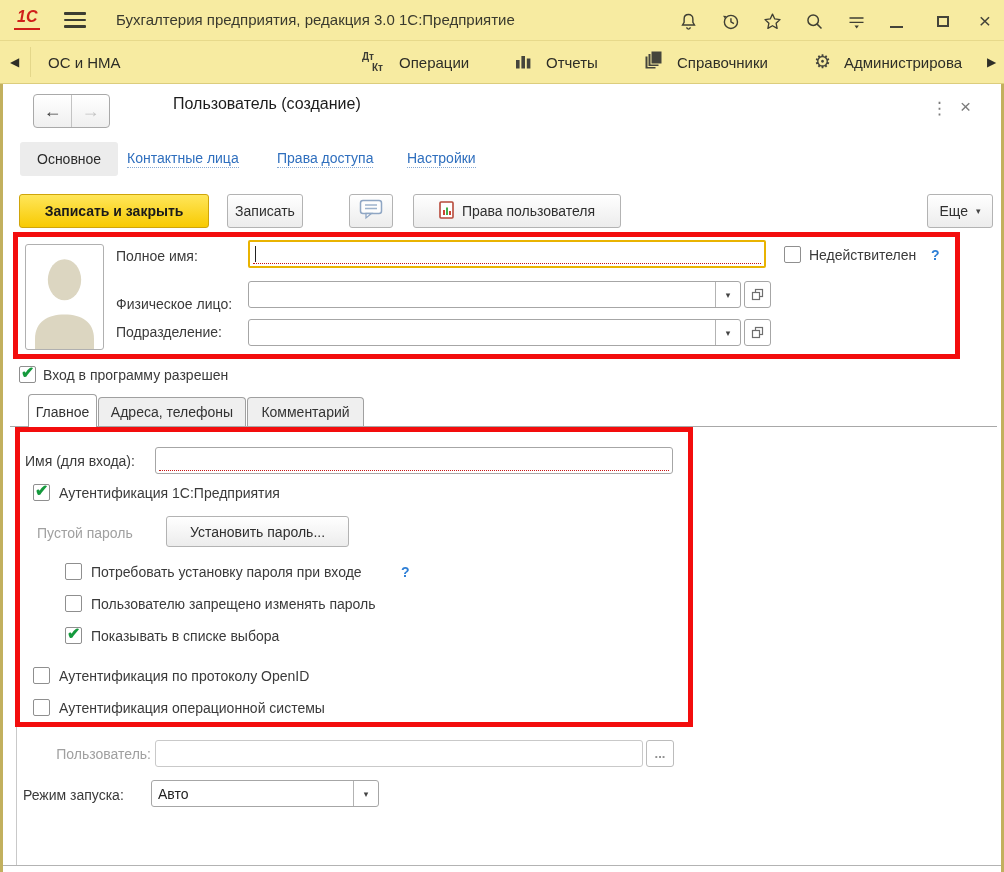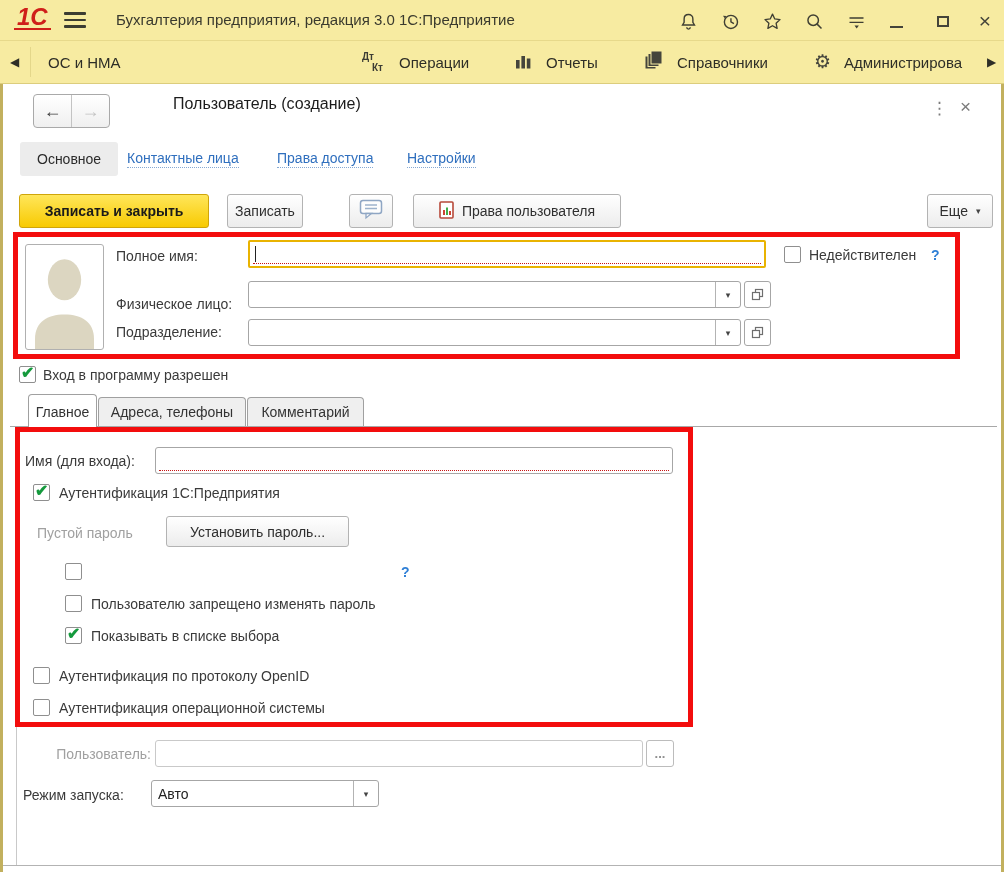--- a/index.html
+++ b/index.html
@@ -1,21 +1,21 @@
 <!DOCTYPE html>
 <html><head>
 <meta charset="utf-8">
 <style>
   *{box-sizing:border-box}
   body{margin:0;background:#888}
   .screen{position:relative;width:1004px;height:872px;font-family:"Liberation Sans",sans-serif;background:#fff;overflow:hidden}
 
   
   .titlebar{position:absolute;top:0;left:0;width:1004px;height:40px;background:#f7eba1}
-  .logo{position:absolute;left:14px;top:6px;font-size:24px;line-height:22px;font-weight:bold;font-style:italic;color:#cf1f1a;border-bottom:2px solid #cf1f1a;padding:0 3px;cursor:pointer}
+  .logo{position:absolute;left:14px;top:6px;font-size:16px;line-height:22px;font-weight:bold;font-style:italic;color:#cf1f1a;border-bottom:2px solid #cf1f1a;padding:0 3px;cursor:pointer}
   .hamburger{position:absolute;left:64px;top:12px;display:flex;flex-direction:column;gap:4px;cursor:pointer}
   .hamburger i{width:22px;height:2.5px;background:#3c3c31;border-radius:1px}
   .tb-title{position:absolute;left:116px;top:11px;font-size:15px;color:#3a3a2e;white-space:nowrap}
   .tbi{position:absolute;top:9px;width:24px;height:24px;display:flex;align-items:center;justify-content:center;cursor:pointer;color:#44443a}
   .tbi svg{display:block}
 
   
   .navbar{position:absolute;top:40px;left:0;width:1004px;height:44px;background:#f7eba1;border-top:1px solid #e7d98b;border-bottom:1px solid #dccd7d}
   .nav-item{position:absolute;top:0;height:42px;display:flex;align-items:center;gap:13px;font-size:15px;color:#2e2e27;cursor:pointer;white-space:nowrap}
   .nav-chev{position:absolute;top:0;height:42px;display:flex;align-items:center;font-size:12px;color:#2e2e27;cursor:pointer}
@@ -292,20 +292,21 @@
 
     <span class="cb checked" style="left:30px;top:400px"></span>
     <div class="lbl" style="left:56px;top:401px">Аутентификация 1С:Предприятия</div>
 
     <div class="lbl grey" style="left:34px;top:441px">Пустой пароль</div>
     <div class="btn" style="left:163px;top:432px;width:183px;height:31px">
       <span>Установить пароль...</span>
     </div>
 
     <span class="cb" style="left:62px;top:479px"></span>
+    <div class="lbl" style="left:88px;top:480px">Потребовать установку пароля при входе</div>
     <div class="help" style="left:398px;top:480px">?</div>
 
     <span class="cb" style="left:62px;top:511px"></span>
     <div class="lbl" style="left:88px;top:512px">Пользователю запрещено изменять пароль</div>
 
     <span class="cb checked" style="left:62px;top:543px"></span>
     <div class="lbl" style="left:88px;top:544px">Показывать в списке выбора</div>
 
     <span class="cb" style="left:30px;top:583px"></span>
     <div class="lbl" style="left:56px;top:584px">Аутентификация по протоколу OpenID</div>

